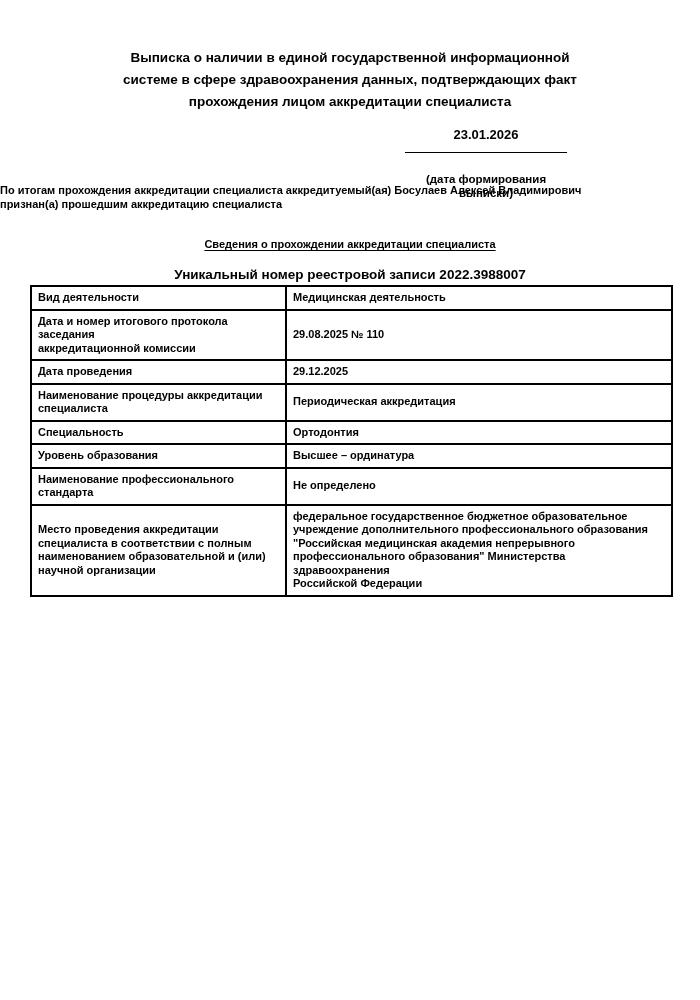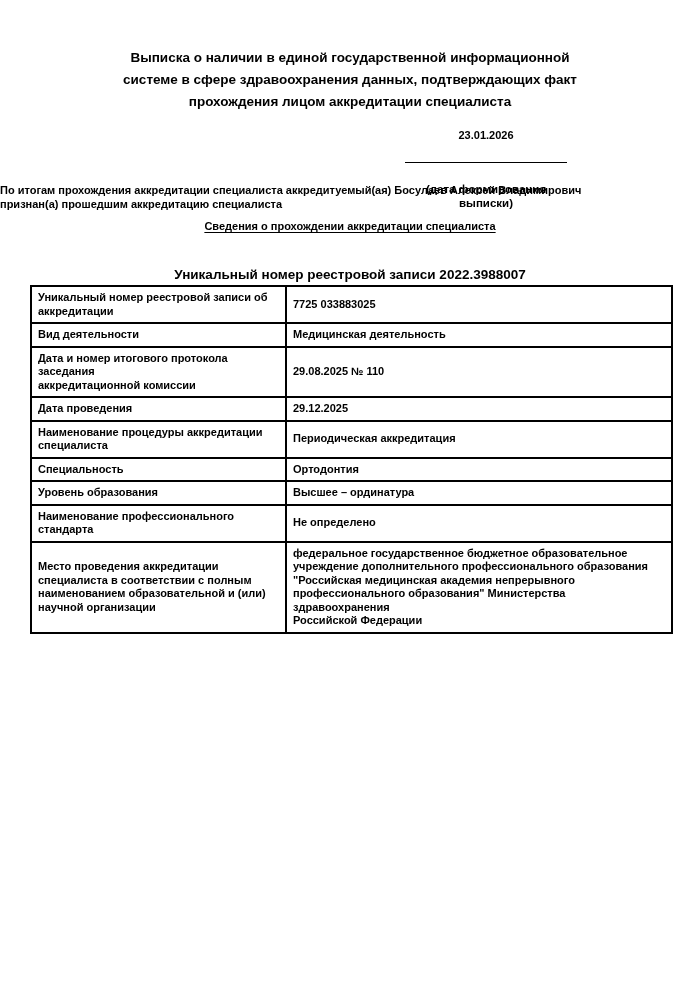--- a/index.html
+++ b/index.html
@@ -18,36 +18,36 @@
     text-align: center;
     font-size: 13.5px; line-height: 22px;
     white-space: pre-line;
     font-weight: bold;
   }
   .date-block {
     position: absolute; top: 128px; left: 399px; width: 174px;
     text-align: center;
   }
   .date-value {
-    font-size: 11px; line-height: 14px;
+    font-size: 13px; line-height: 14px;
     margin: 0 6px;
-    padding-bottom: 20px;
+    padding-bottom: 10px;
     border-bottom: 1.5px solid #000000;
   }
   .date-caption {
     font-size: 11.5px; line-height: 14px;
     margin-top: 19px;
   }
   .intro {
     position: absolute; top: 183px; left: 0; width: 100%;
     font-size: 11px; line-height: 14px;
     white-space: pre-line;
   }
   .section-heading {
-    position: absolute; top: 219px; left: 0; width: 100%;
+    position: absolute; top: 237px; left: 0; width: 100%;
     text-align: center;
     font-size: 11px; line-height: 14px;
   }
   .section-heading .u {
     text-decoration: underline;
     text-underline-offset: 2px;
   }
   .registry-number {
     position: absolute; top: 266px; left: 0; width: 100%;
     text-align: center;
@@ -90,25 +90,20 @@
 
   <div class="section-heading">
     <span class="u">Сведения о прохождении аккредитации специалиста</span>
   </div>
 
   <div class="registry-number">Уникальный номер реестровой записи 2022.3988007</div>
 
   <table class="details">
     <tbody>
       <tr>
-        <td class="label-cell">Уникальный номер реестровой записи об
-аккредитации</td>
-        <td class="value-cell">7725 033883025</td>
-      </tr>
-      <tr>
         <td class="label-cell">Вид деятельности</td>
         <td class="value-cell">Медицинская деятельность</td>
       </tr>
       <tr>
         <td class="label-cell">Дата и номер итогового протокола заседания
 аккредитационной комиссии</td>
         <td class="value-cell">29.08.2025 № 110</td>
       </tr>
       <tr>
         <td class="label-cell">Дата проведения</td>

